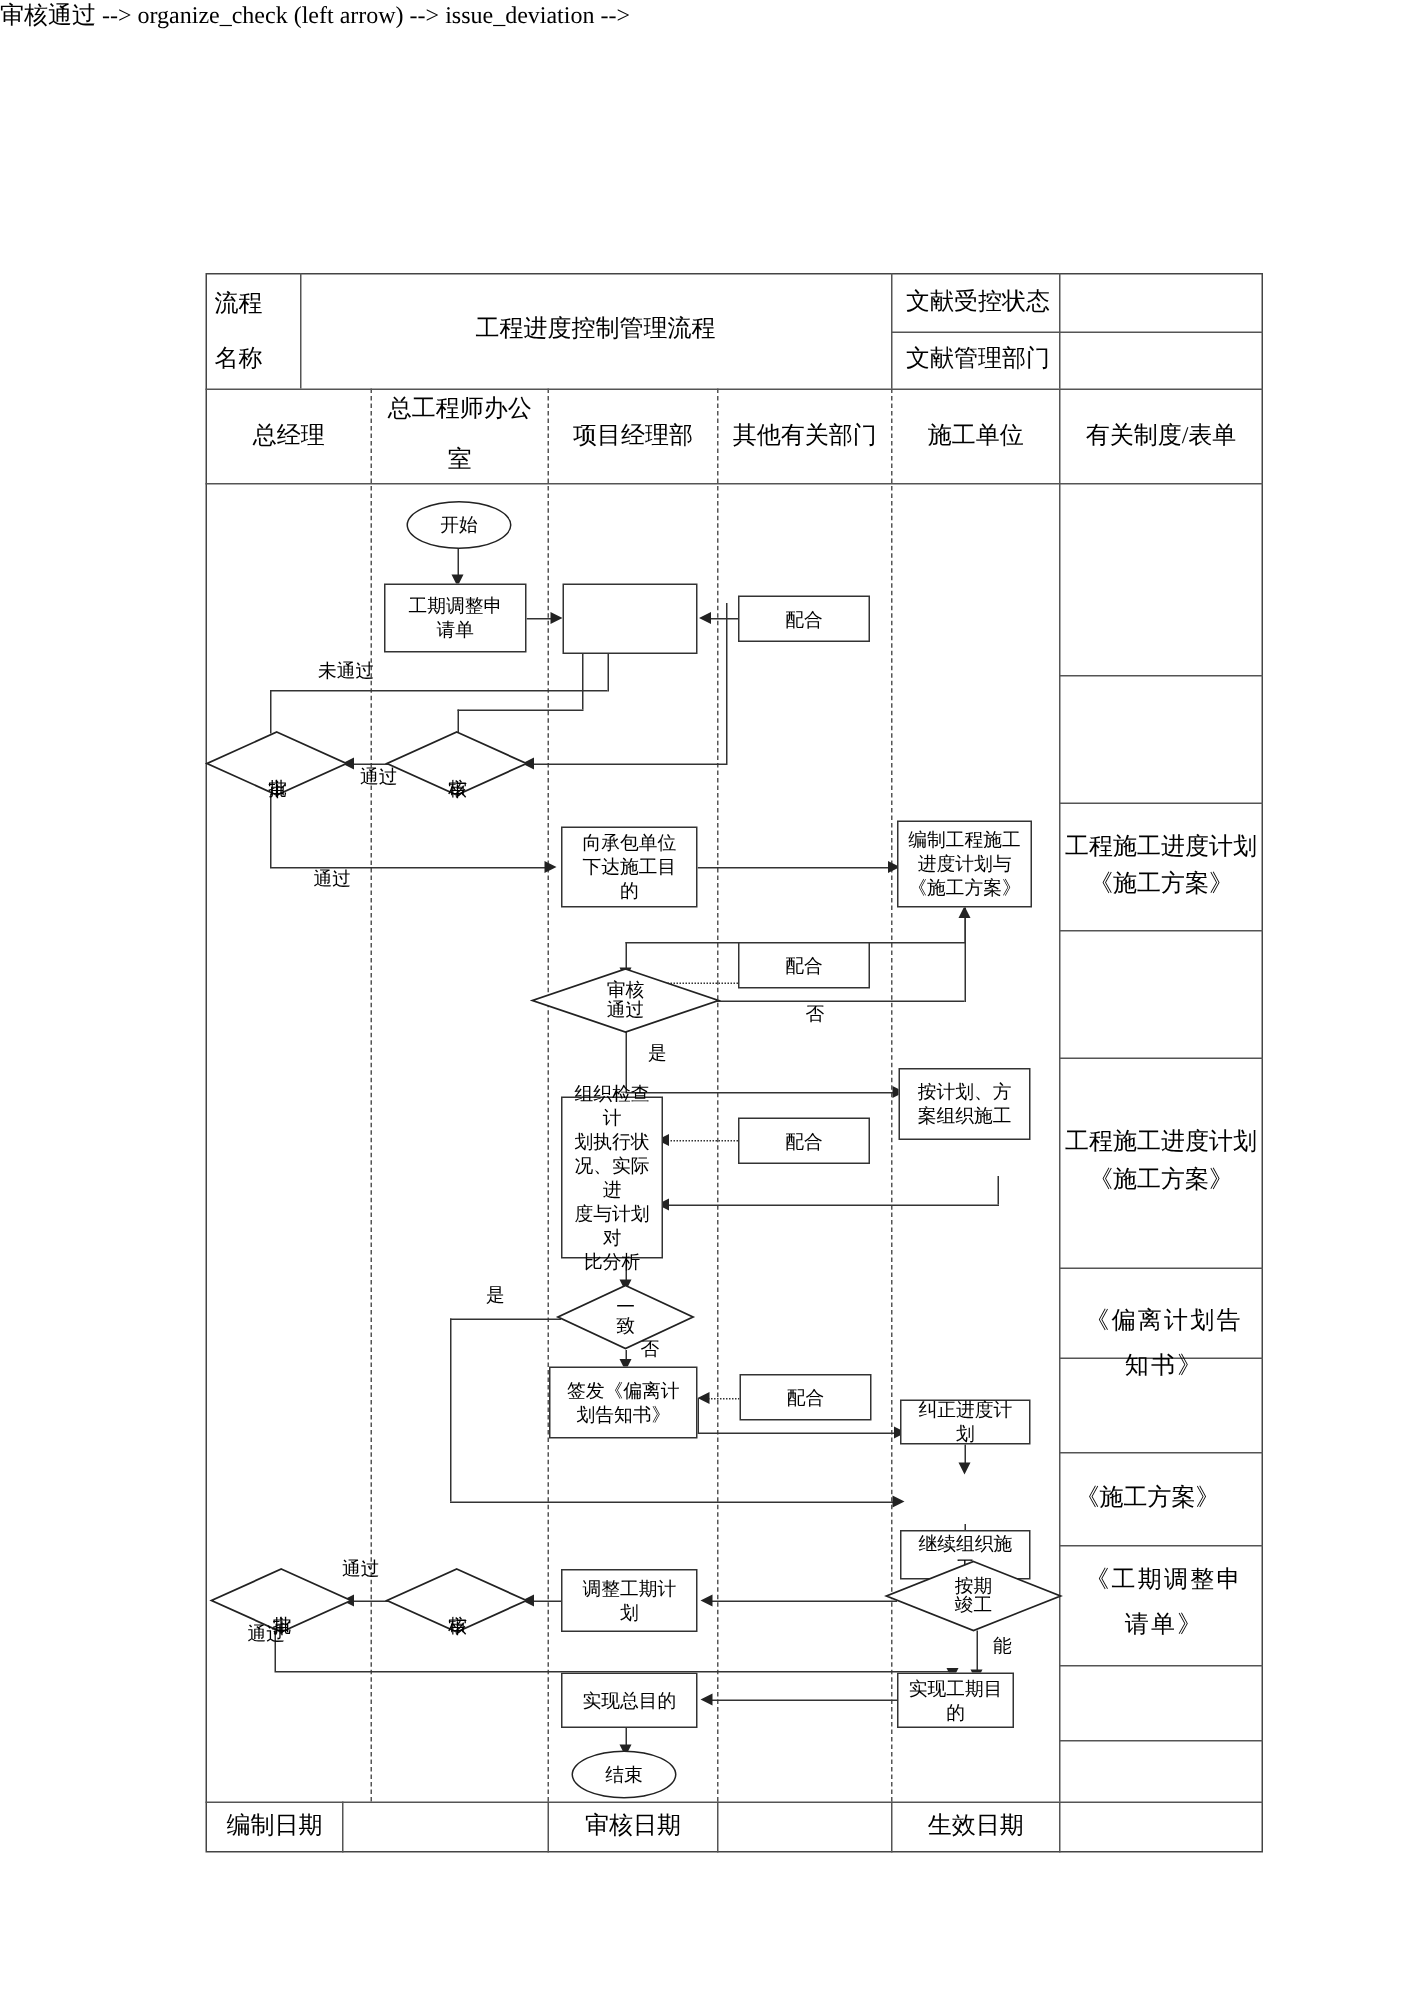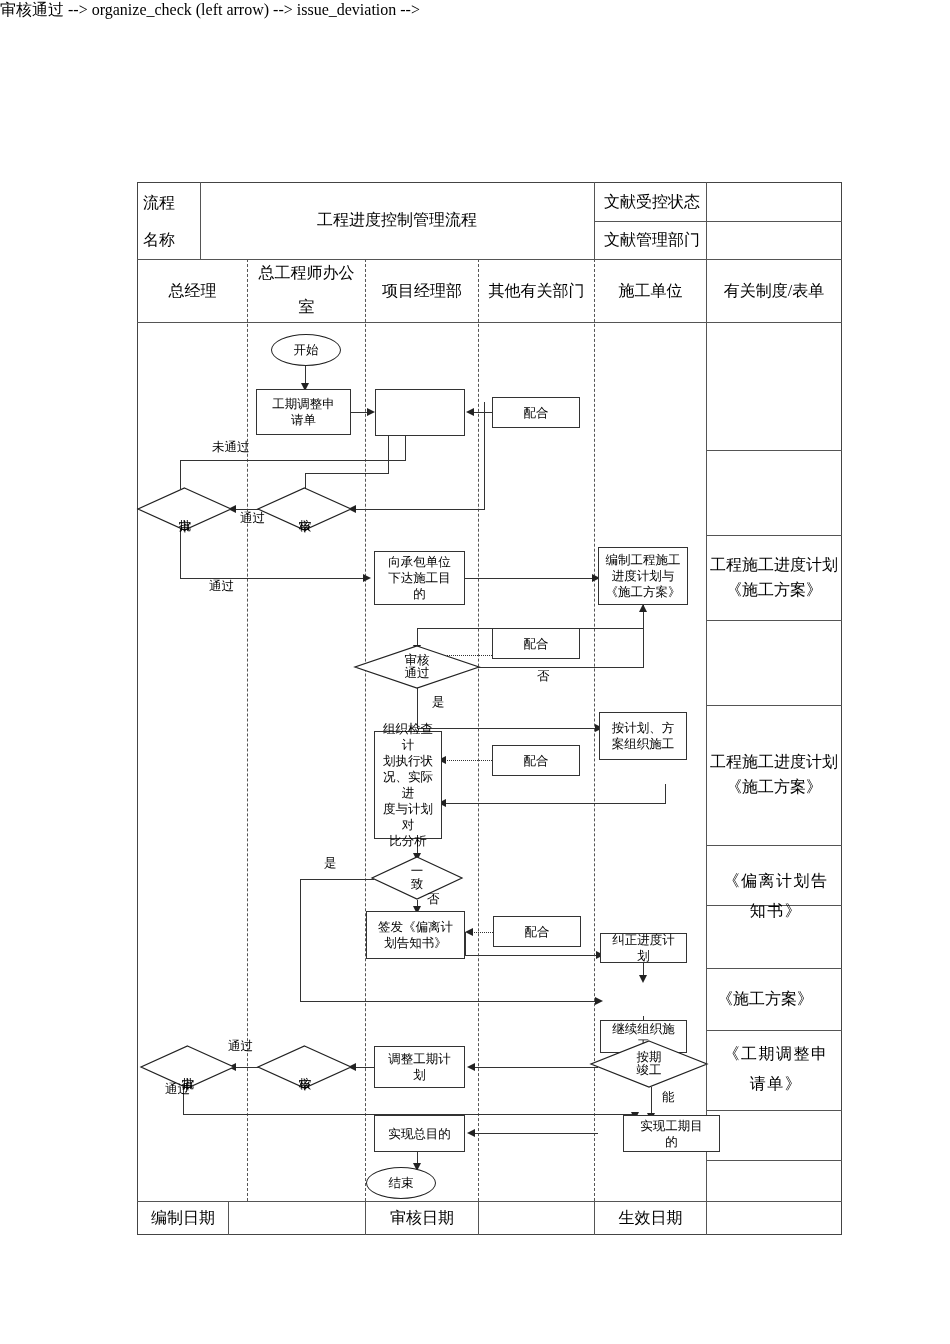--- a/index.html
+++ b/index.html
@@ -388,25 +388,25 @@
         <polygon points="59,1 117,24 59,47 1,24" fill="#fff" stroke="#222" stroke-width="1.2"></polygon>
       </svg>
     <div class="dtext" style="white-space:pre-line;">按期
 竣工</div>
   </div>
 
   
   <div class="box" style="left:374px;top:1115px;width:91px;height:37px;white-space:pre-line;">实现总目的</div>
 
   
-  <div class="box" style="left:623px;top:1115px;width:97px;height:37px;white-space:pre-line;">实现工期目
+  <div class="box" style="left:598px;top:1115px;width:78px;height:37px;white-space:pre-line;">实现工期目
 的</div>
 
   
-  <div class="oval" style="left:366px;top:1167px;width:70px;height:32px;white-space:pre-line;">结束</div>
+  <div class="oval" style="left:381px;top:1167px;width:70px;height:32px;white-space:pre-line;">结束</div>
 
   
   
   
   <div class="lbl" style="left:212px;top:441px;">未通过</div>
   <div class="lbl" style="left:240px;top:512px;">通过</div>
   <div class="lbl" style="left:209px;top:580px;">通过</div>
   <div class="lbl" style="left:537px;top:670px;">否</div>
   <div class="lbl" style="left:432px;top:696px;">是</div>
   <div class="lbl" style="left:324px;top:857px;">是</div>

